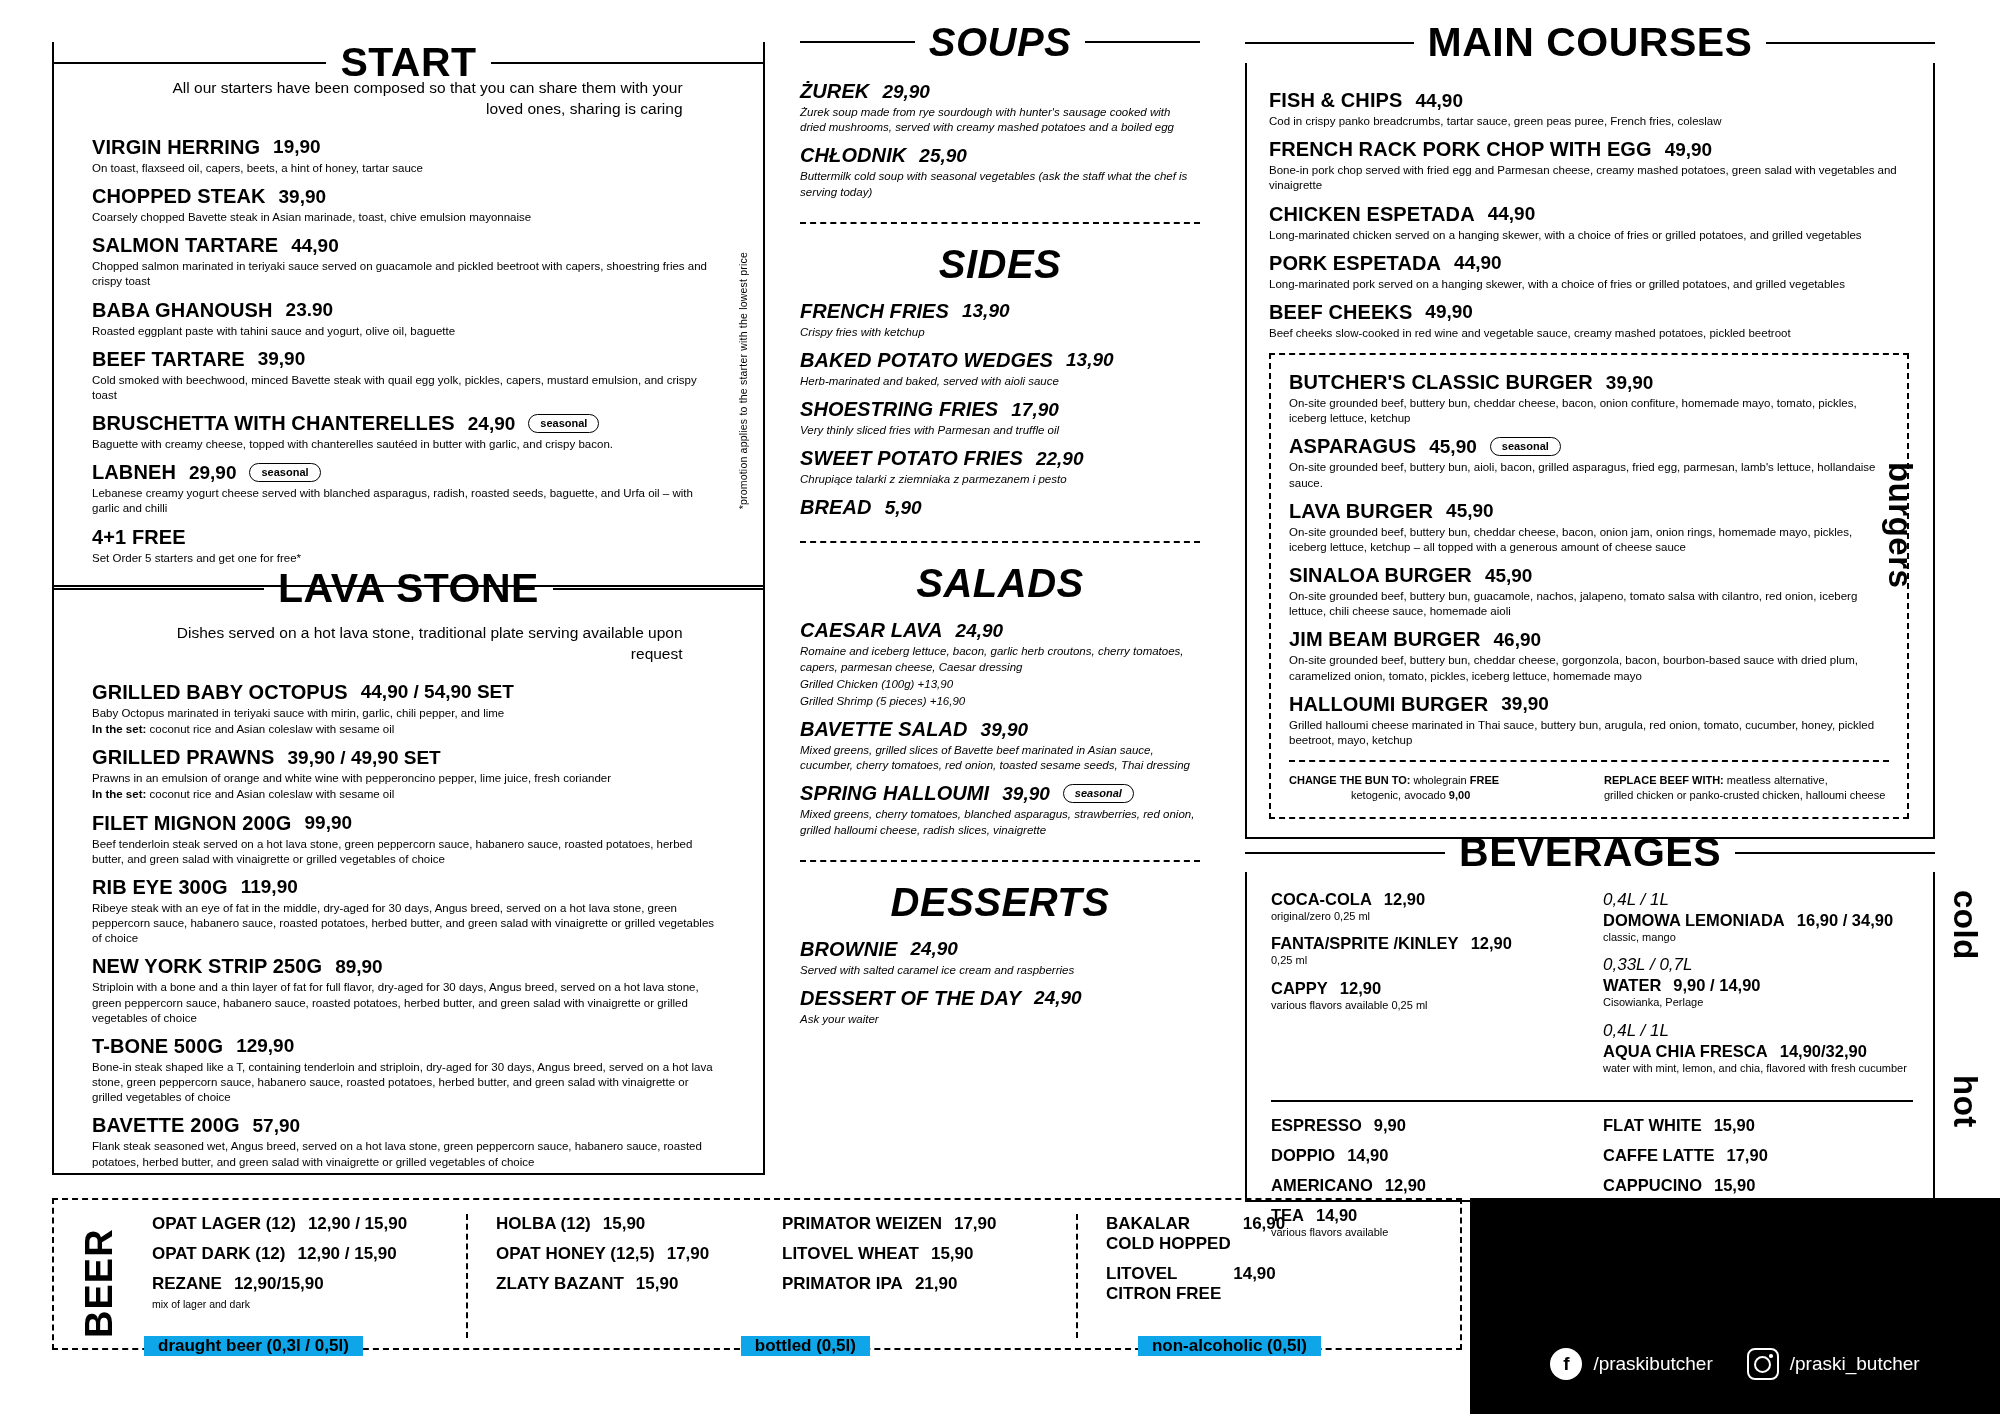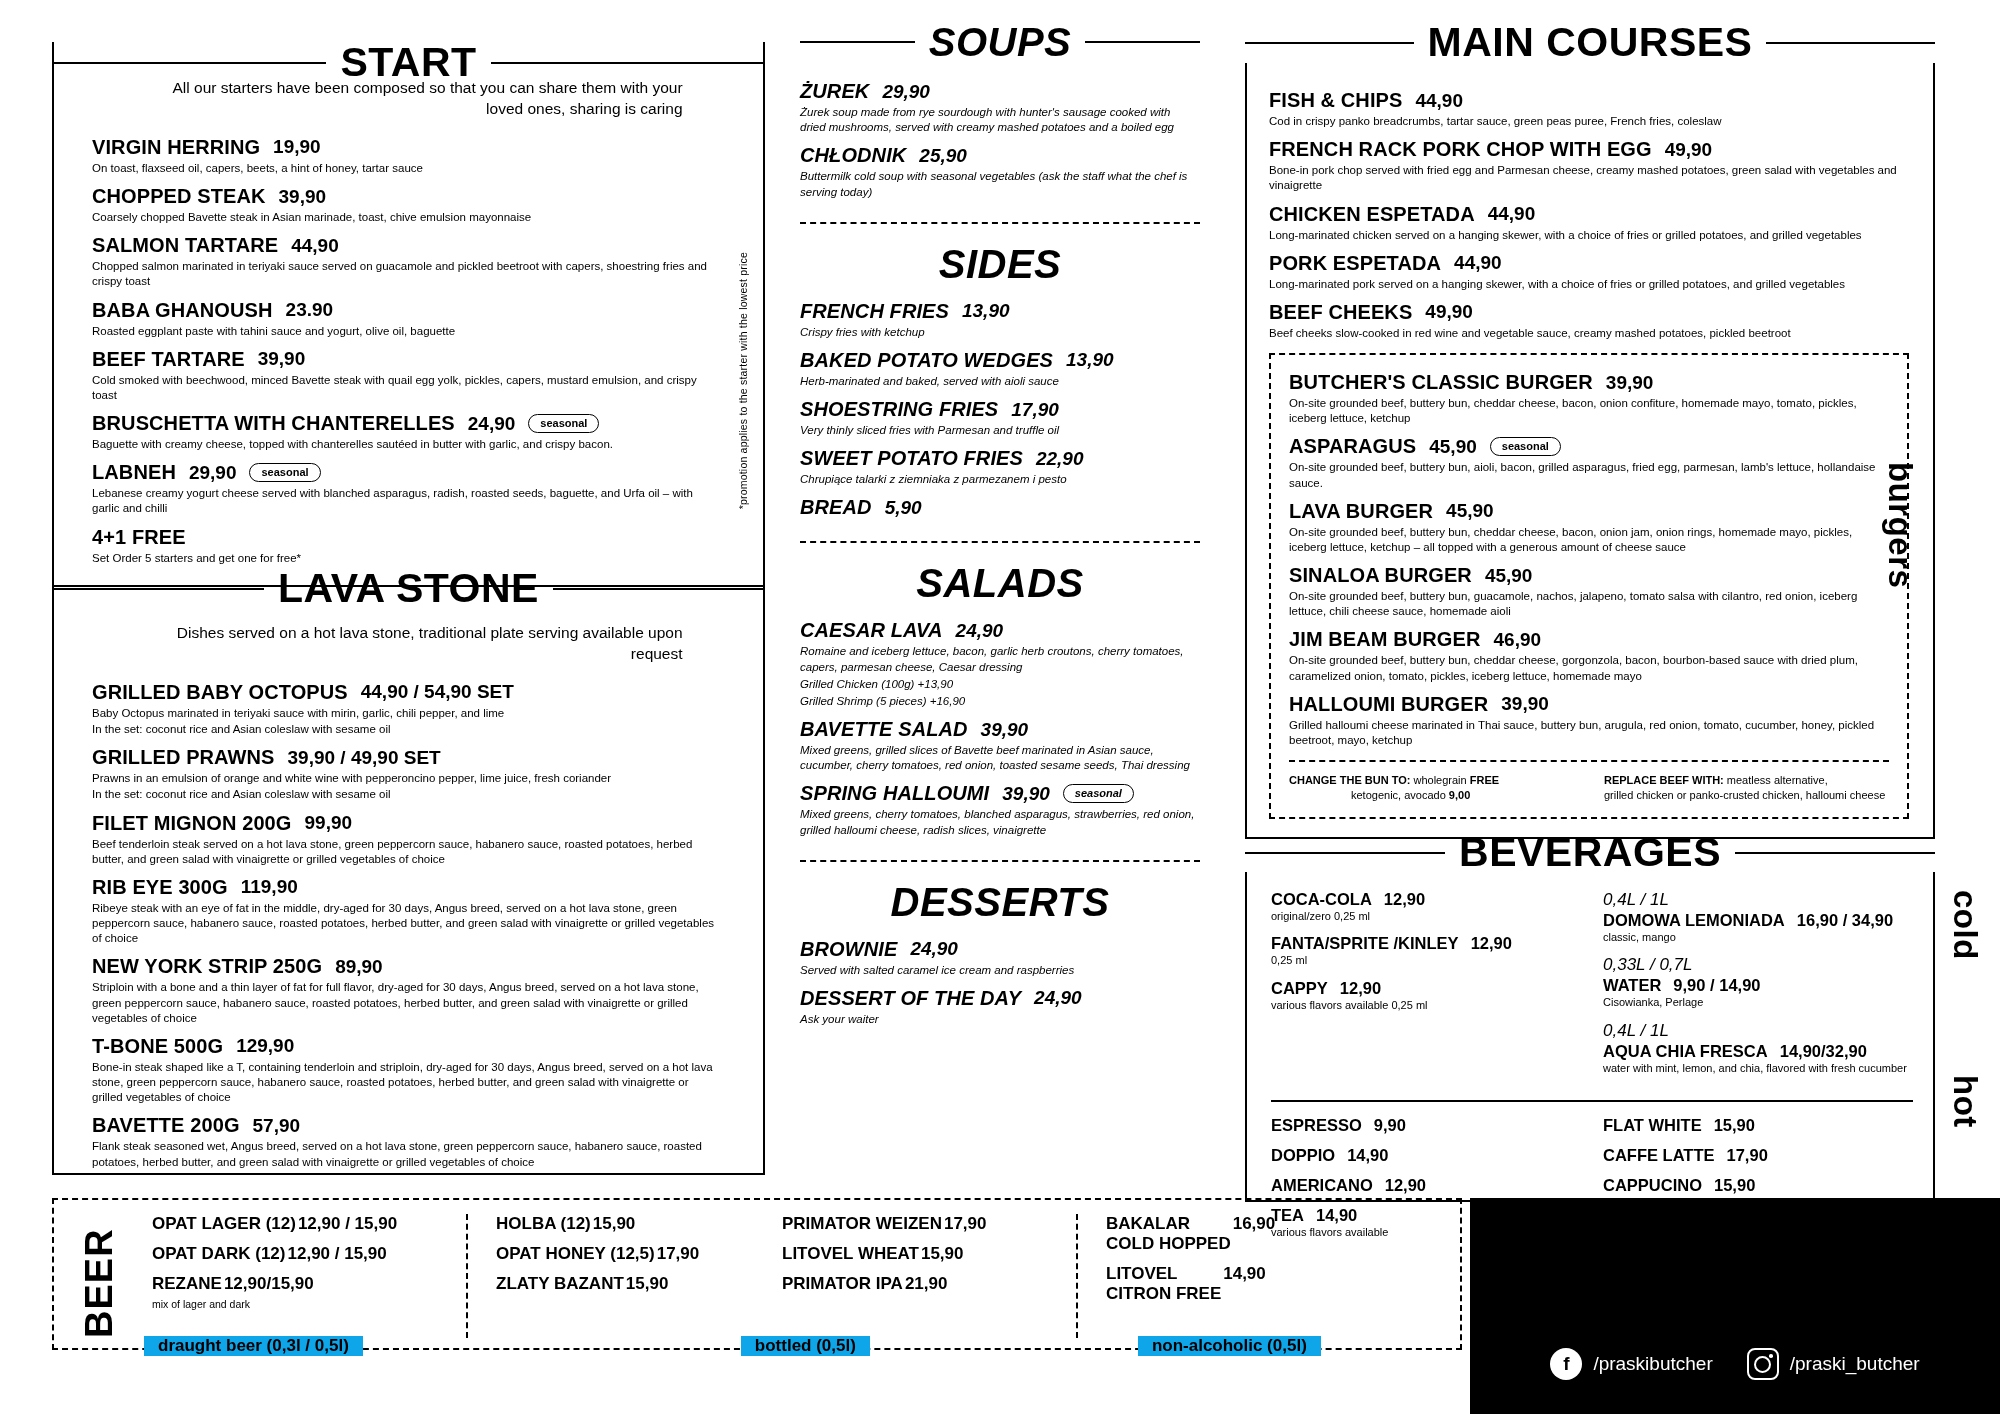--- a/index.html
+++ b/index.html
@@ -29,21 +29,21 @@
   .item .row { display: flex; align-items: center; flex-wrap: wrap; gap: 13px; }
   .item .nm { font-size: 20px; font-weight: 800; letter-spacing: .1px; text-align: center; }
   .item .pr { font-size: 19px; font-weight: 800; }
   .item .ds { font-size: 11.5px; line-height: 1.32; margin-top: 2px; max-width: 99%; }
   .badge {
     border: 1.6px solid #000; border-radius: 999px;
     font-size: 11px; font-weight: 700; padding: 2.5px 11px 3.5px;
     line-height: 1; display: inline-block;
   }
   .sub { font-size: 11.5px; line-height: 1.32; margin-top: 1px; }
-  .sub b { font-weight: 400; }
+  .sub b { font-weight: 700; }
 
   .dash-sep { border-top: 2.5px dashed #000; margin: 22px 0 20px; width: 100%; }
 
   
   .left-box {
     position: absolute; left: 52px; top: 42px; width: 713px; height: 545px;
     border: 2px solid #000; border-top: none;
   }
   .left-box2 {
     position: absolute; left: 52px; top: 587px; width: 713px; height: 588px;
@@ -108,21 +108,21 @@
     border: 2.5px dashed #000;
   }
   .beer-inner { display: flex; height: 100%; padding: 14px 10px 10px 14px; }
   .beer-word {
     writing-mode: vertical-rl; transform: rotate(180deg);
     font-size: 38px; font-weight: 800; letter-spacing: 1px;
     margin-right: 18px; margin-left: 12px; line-height: 1;
   }
   .beer-col { padding: 0 16px; }
   .beer-col.b2 { border-left: 2.5px dashed #000; padding-left: 28px; }
-  .beer-line { display: flex; align-items: baseline; gap: 2px; margin-bottom: 10px; }
+  .beer-line { display: flex; align-items: baseline; gap: 12px; margin-bottom: 10px; }
   .beer-nm { font-size: 17px; font-weight: 800; }
   .beer-pr { font-size: 17px; font-weight: 800; }
   .beer-note { font-size: 10.5px; margin-top: -6px; }
   .beer-caps {
     position: absolute; top: 1336px; left: 52px; width: 1410px;
     display: flex; font-size: 17px; font-weight: 800;
   }
   .cap { background: #0ea5e9; padding: 0 14px; }
 
   

